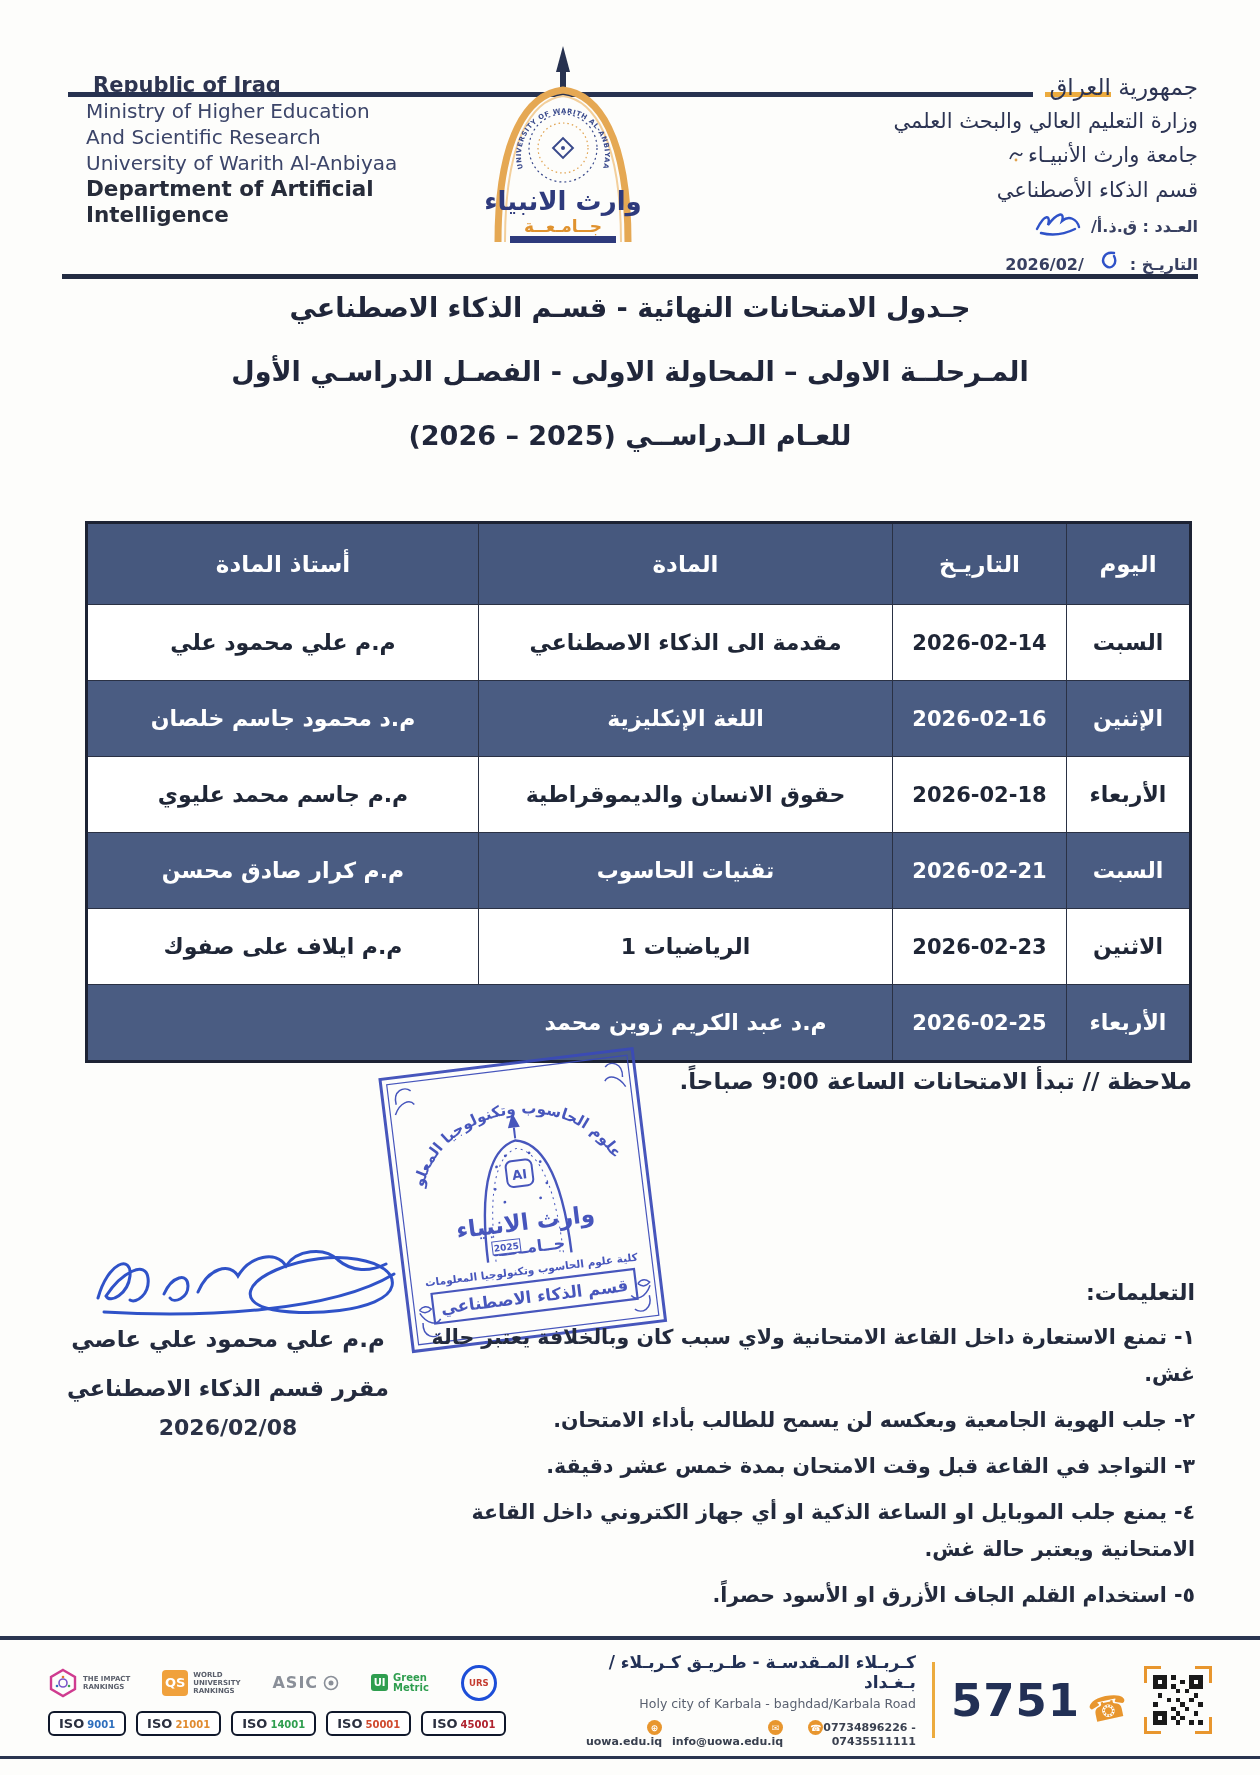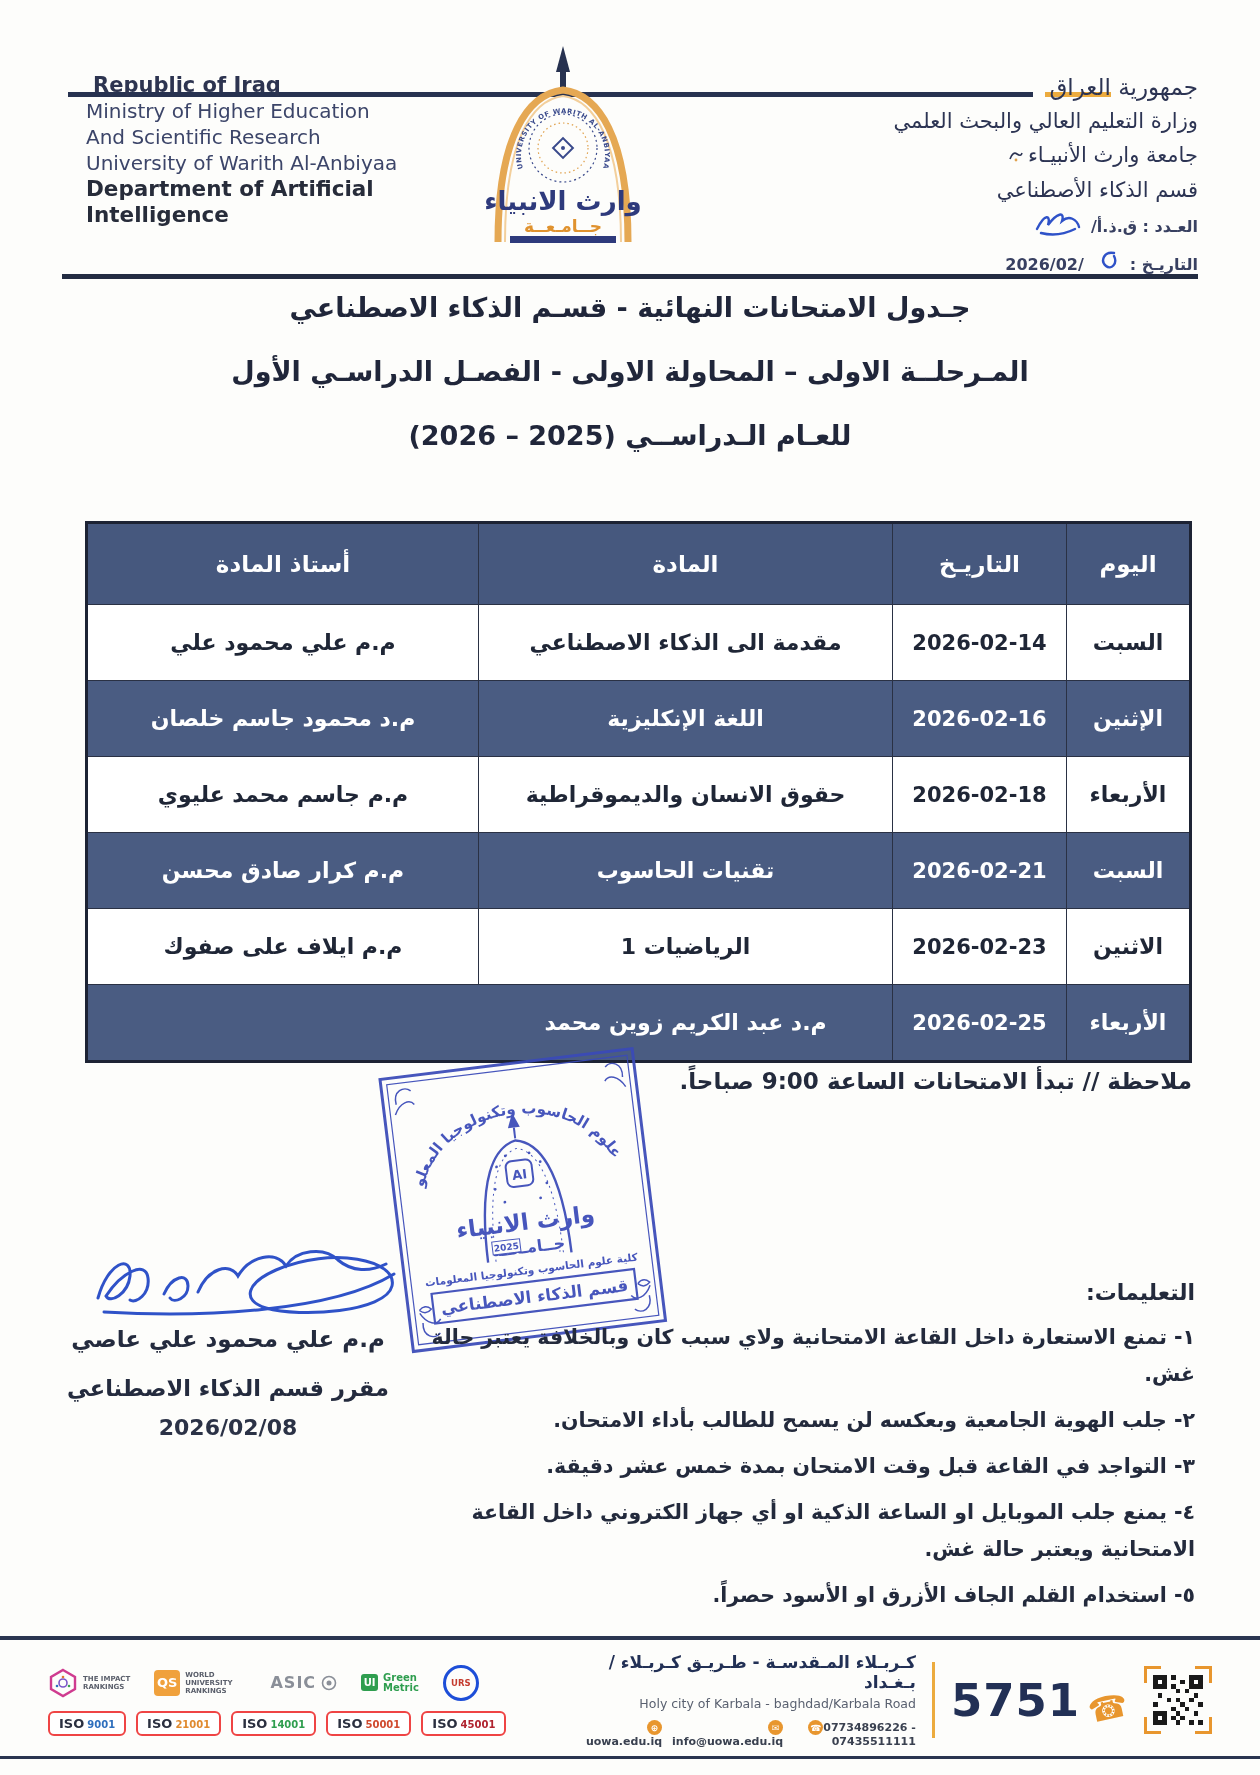--- a/index.html
+++ b/index.html
@@ -59,30 +59,30 @@
   
   .instructions{position:absolute;right:65px;top:1280px;width:768px;direction:rtl;text-align:right;color:#232a3c;}
   .instructions .hd{font-size:22px;font-weight:700;margin-bottom:14px;}
   .instructions .it{font-size:20.5px;font-weight:600;line-height:37px;margin-bottom:9px;}
 
   
   .footer-line-top{position:absolute;left:0;top:1636px;width:1260px;height:4px;background:#2a3550;}
   .footer-line-bottom{position:absolute;left:0;top:1756px;width:1260px;height:3px;background:#2a3550;}
   .footer{position:absolute;left:0;top:1646px;width:1260px;height:108px;display:flex;justify-content:space-between;align-items:center;padding:0 48px;box-sizing:border-box;}
   .f-left{display:flex;flex-direction:column;gap:10px;}
-  .rank-row{display:flex;align-items:center;gap:24px;}
+  .rank-row{display:flex;align-items:center;gap:32px;}
   .rank{display:flex;align-items:center;gap:5px;}
   .rank .txt7{font-size:7px;font-weight:700;color:#5a5f6b;line-height:8px;}
   .qs-box{width:26px;height:26px;background:#f0a13c;border-radius:4px;color:#fff;font-size:13px;font-weight:700;display:flex;align-items:center;justify-content:center;}
-  .asic-txt{font-size:16px;font-weight:700;color:#8a8f98;letter-spacing:1px;margin-left:14px;}
+  .asic-txt{font-size:16px;font-weight:700;color:#8a8f98;letter-spacing:1px;}
   .ui-box{width:17px;height:17px;background:#2f9e4f;color:#fff;font-size:10px;font-weight:700;display:flex;align-items:center;justify-content:center;border-radius:3px;}
   .gm-txt{font-size:10px;font-weight:700;color:#2f9e4f;line-height:10px;}
   .urs-ring{width:30px;height:30px;border:3px solid #1d4ed8;border-radius:50%;display:flex;align-items:center;justify-content:center;font-size:8.5px;font-weight:700;color:#c43b2e;}
   .iso-row{display:flex;align-items:center;gap:10px;}
-  .iso-pill{display:flex;align-items:baseline;gap:3px;border:2px solid #ef4444;border-radius:6px;padding:3px 9px;background:#fff;}
+  .iso-pill{display:flex;align-items:baseline;gap:3px;border:2px solid #0f172a;border-radius:6px;padding:3px 9px;background:#fff;}
   .iso-pill .iso{font-size:13px;font-weight:700;color:#2b3040;}
   .iso-pill .num{font-size:10px;font-weight:700;}
   .n9001{color:#2e6fbd}.n21001{color:#e08a2e}.n14001{color:#2f9e4f}.n50001{color:#d04a2e}.n45001{color:#b02430}
 
   .f-right{display:flex;align-items:center;gap:16px;}
   .addr{width:330px;text-align:right;}
   .addr .ar{font-size:17px;font-weight:700;color:#223055;direction:rtl;}
   .addr .en{font-size:12.5px;color:#5a6170;margin-top:4px;font-weight:500;}
   .contact{display:flex;justify-content:flex-end;gap:10px;margin-top:9px;font-size:11px;color:#3a4150;font-weight:600;align-items:center;flex-wrap:nowrap;}
   .contact .ci{width:15px;height:15px;border-radius:50%;background:#e8962e;color:#fff;font-size:9px;display:inline-flex;align-items:center;justify-content:center;margin-left:3px;}

